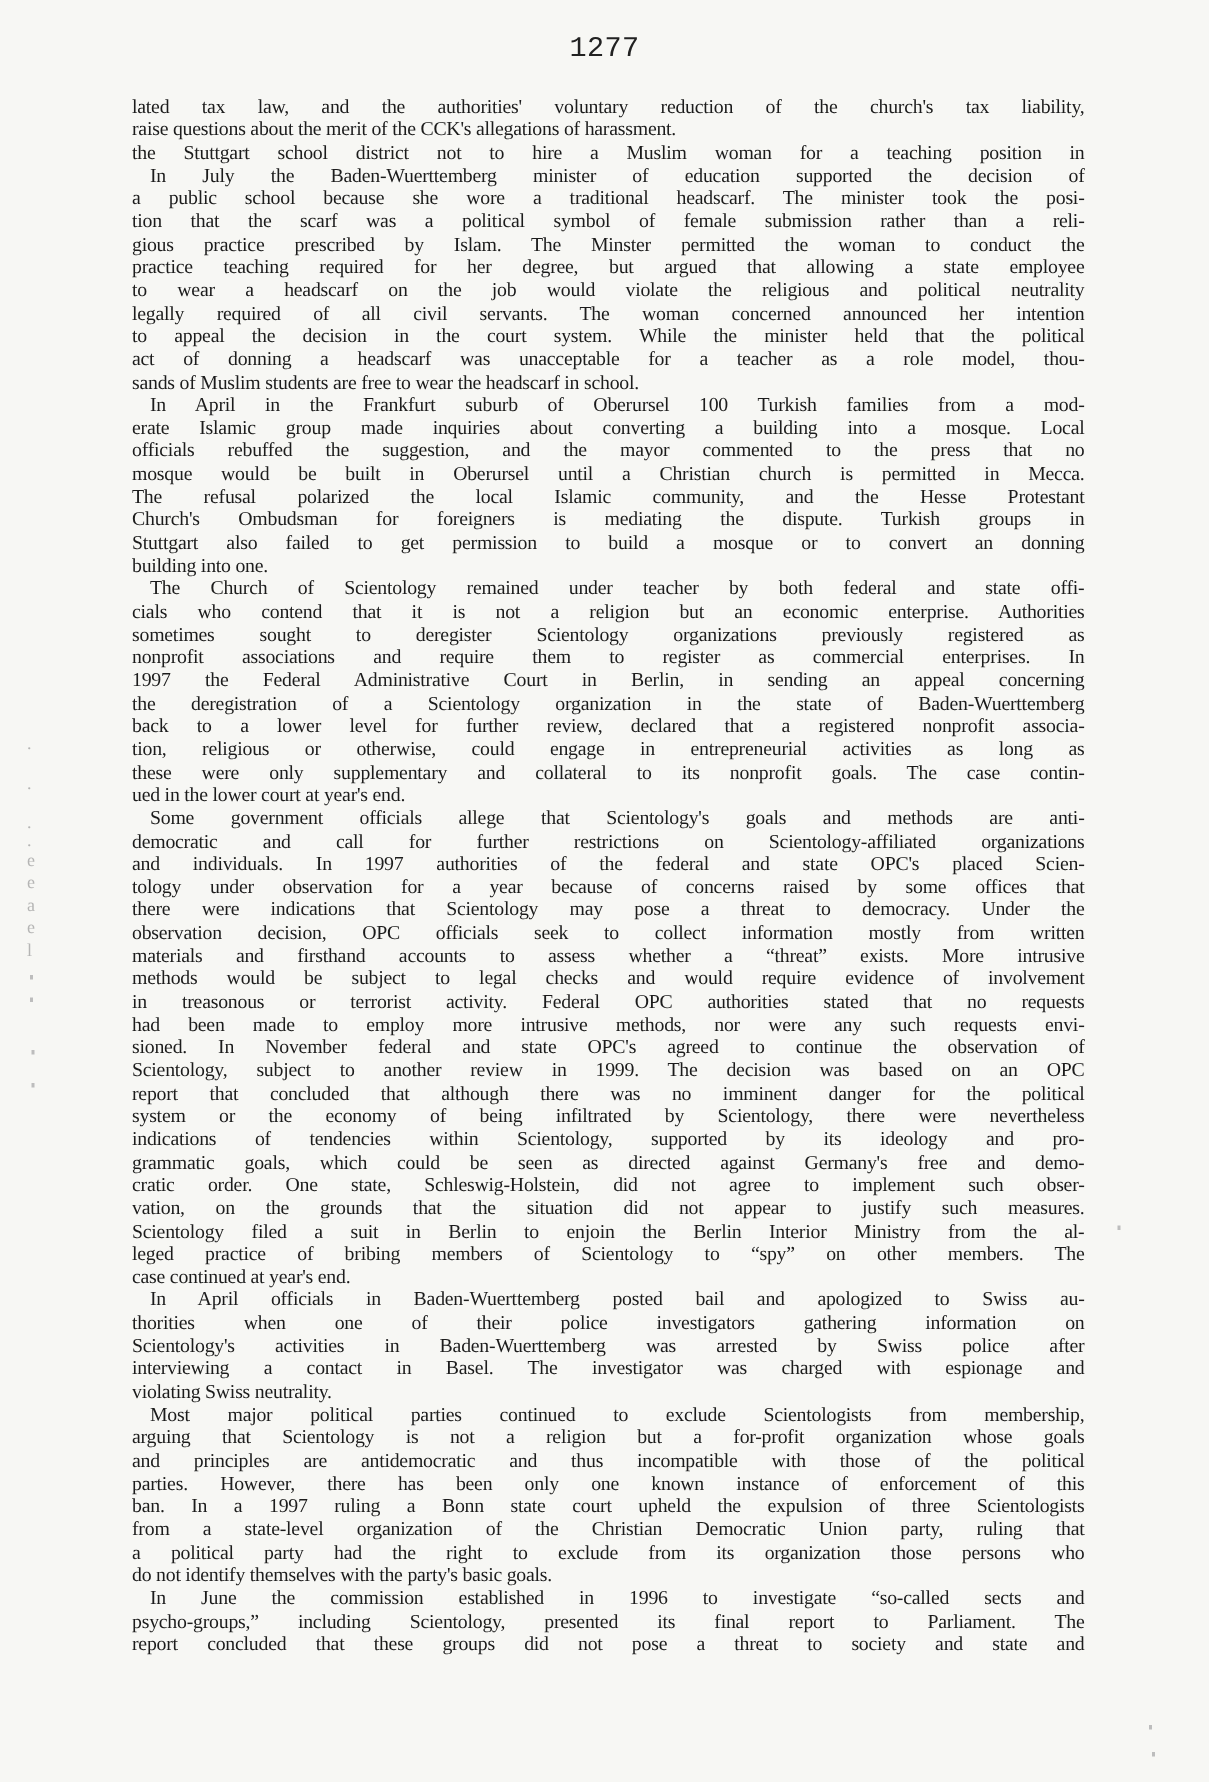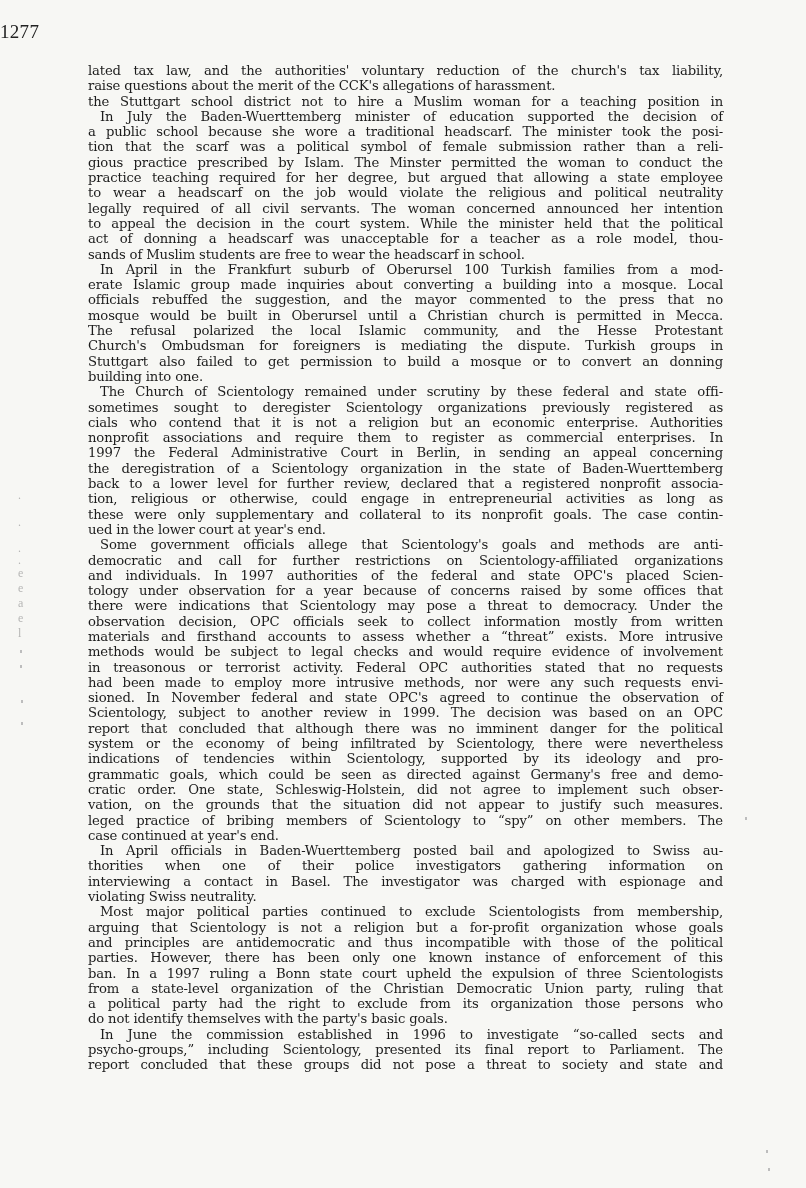--- a/index.html
+++ b/index.html
@@ -13,32 +13,34 @@
       position: relative;
       overflow: hidden;
       font-family: "DejaVu Serif", "Liberation Serif", serif;
       color: #1c1c1c;
     }
     .page-number {
       position: absolute;
       top: 21px;
       left: 0;
       width: 806px;
-      font-family: Liberation Serif, serif;
+      text-align: center;
+      font-family: Liberation Mono, monospace;
       font-size: 19px;
       letter-spacing: 0.3px;
       color: #222;
     }
     .body-text {
       position: absolute;
       top: 63px;
       left: 88px;
       width: 635px;
       font-size: 13.2px;
       line-height: 15.3px;
+      font-family: Liberation Serif, serif;
     }
     .line {
       display: block;
       white-space: nowrap;
       text-align: justify;
       text-align-last: justify;
       height: 15.3px;
       overflow: visible;
       letter-spacing: -0.15px;
     }
@@ -91,23 +93,23 @@
       <span class="line indent">In April in the Frankfurt suburb of Oberursel 100 Turkish families from a mod-</span>
       <span class="line">erate Islamic group made inquiries about converting a building into a mosque. Local</span>
       <span class="line">officials rebuffed the suggestion, and the mayor commented to the press that no</span>
       <span class="line">mosque would be built in Oberursel until a Christian church is permitted in Mecca.</span>
       <span class="line">The refusal polarized the local Islamic community, and the Hesse Protestant</span>
       <span class="line">Church's Ombudsman for foreigners is mediating the dispute. Turkish groups in</span>
       <span class="line">Stuttgart also failed to get permission to build a mosque or to convert an donning</span>
       <span class="line last">building into one.</span>
     </div>
     <div>
-      <span class="line indent">The Church of Scientology remained under scrutiny by these federal and state offi-</span>
+      <span class="line indent">The Church of Scientology remained under teacher by both federal and state offi-</span>
+      <span class="line">cials who contend that it is not a religion but an economic enterprise. Authorities</span>
       <span class="line">sometimes sought to deregister Scientology organizations previously registered as</span>
-      <span class="line">cials who contend that it is not a religion but an economic enterprise. Authorities</span>
       <span class="line">nonprofit associations and require them to register as commercial enterprises. In</span>
       <span class="line">1997 the Federal Administrative Court in Berlin, in sending an appeal concerning</span>
       <span class="line">the deregistration of a Scientology organization in the state of Baden-Wuerttemberg</span>
       <span class="line">back to a lower level for further review, declared that a registered nonprofit associa-</span>
       <span class="line">tion, religious or otherwise, could engage in entrepreneurial activities as long as</span>
       <span class="line">these were only supplementary and collateral to its nonprofit goals. The case contin-</span>
       <span class="line last">ued in the lower court at year's end.</span>
     </div>
     <div>
       <span class="line indent">Some government officials allege that Scientology's goals and methods are anti-</span>
@@ -121,26 +123,28 @@
       <span class="line">in treasonous or terrorist activity. Federal OPC authorities stated that no requests</span>
       <span class="line">had been made to employ more intrusive methods, nor were any such requests envi-</span>
       <span class="line">sioned. In November federal and state OPC's agreed to continue the observation of</span>
       <span class="line">Scientology, subject to another review in 1999. The decision was based on an OPC</span>
       <span class="line">report that concluded that although there was no imminent danger for the political</span>
       <span class="line">system or the economy of being infiltrated by Scientology, there were nevertheless</span>
       <span class="line">indications of tendencies within Scientology, supported by its ideology and pro-</span>
       <span class="line">grammatic goals, which could be seen as directed against Germany's free and demo-</span>
       <span class="line">cratic order. One state, Schleswig-Holstein, did not agree to implement such obser-</span>
       <span class="line">vation, on the grounds that the situation did not appear to justify such measures.</span>
+      <span class="line">Scientology filed a suit in Berlin to enjoin the Berlin Interior Ministry from the al-</span>
       <span class="line">leged practice of bribing members of Scientology to “spy” on other members. The</span>
       <span class="line last">case continued at year's end.</span>
     </div>
     <div>
       <span class="line indent">In April officials in Baden-Wuerttemberg posted bail and apologized to Swiss au-</span>
       <span class="line">thorities when one of their police investigators gathering information on</span>
+      <span class="line">Scientology's activities in Baden-Wuerttemberg was arrested by Swiss police after</span>
       <span class="line">interviewing a contact in Basel. The investigator was charged with espionage and</span>
       <span class="line last">violating Swiss neutrality.</span>
     </div>
     <div>
       <span class="line indent">Most major political parties continued to exclude Scientologists from membership,</span>
       <span class="line">arguing that Scientology is not a religion but a for-profit organization whose goals</span>
       <span class="line">and principles are antidemocratic and thus incompatible with those of the political</span>
       <span class="line">parties. However, there has been only one known instance of enforcement of this</span>
       <span class="line">ban. In a 1997 ruling a Bonn state court upheld the expulsion of three Scientologists</span>
       <span class="line">from a state-level organization of the Christian Democratic Union party, ruling that</span>

